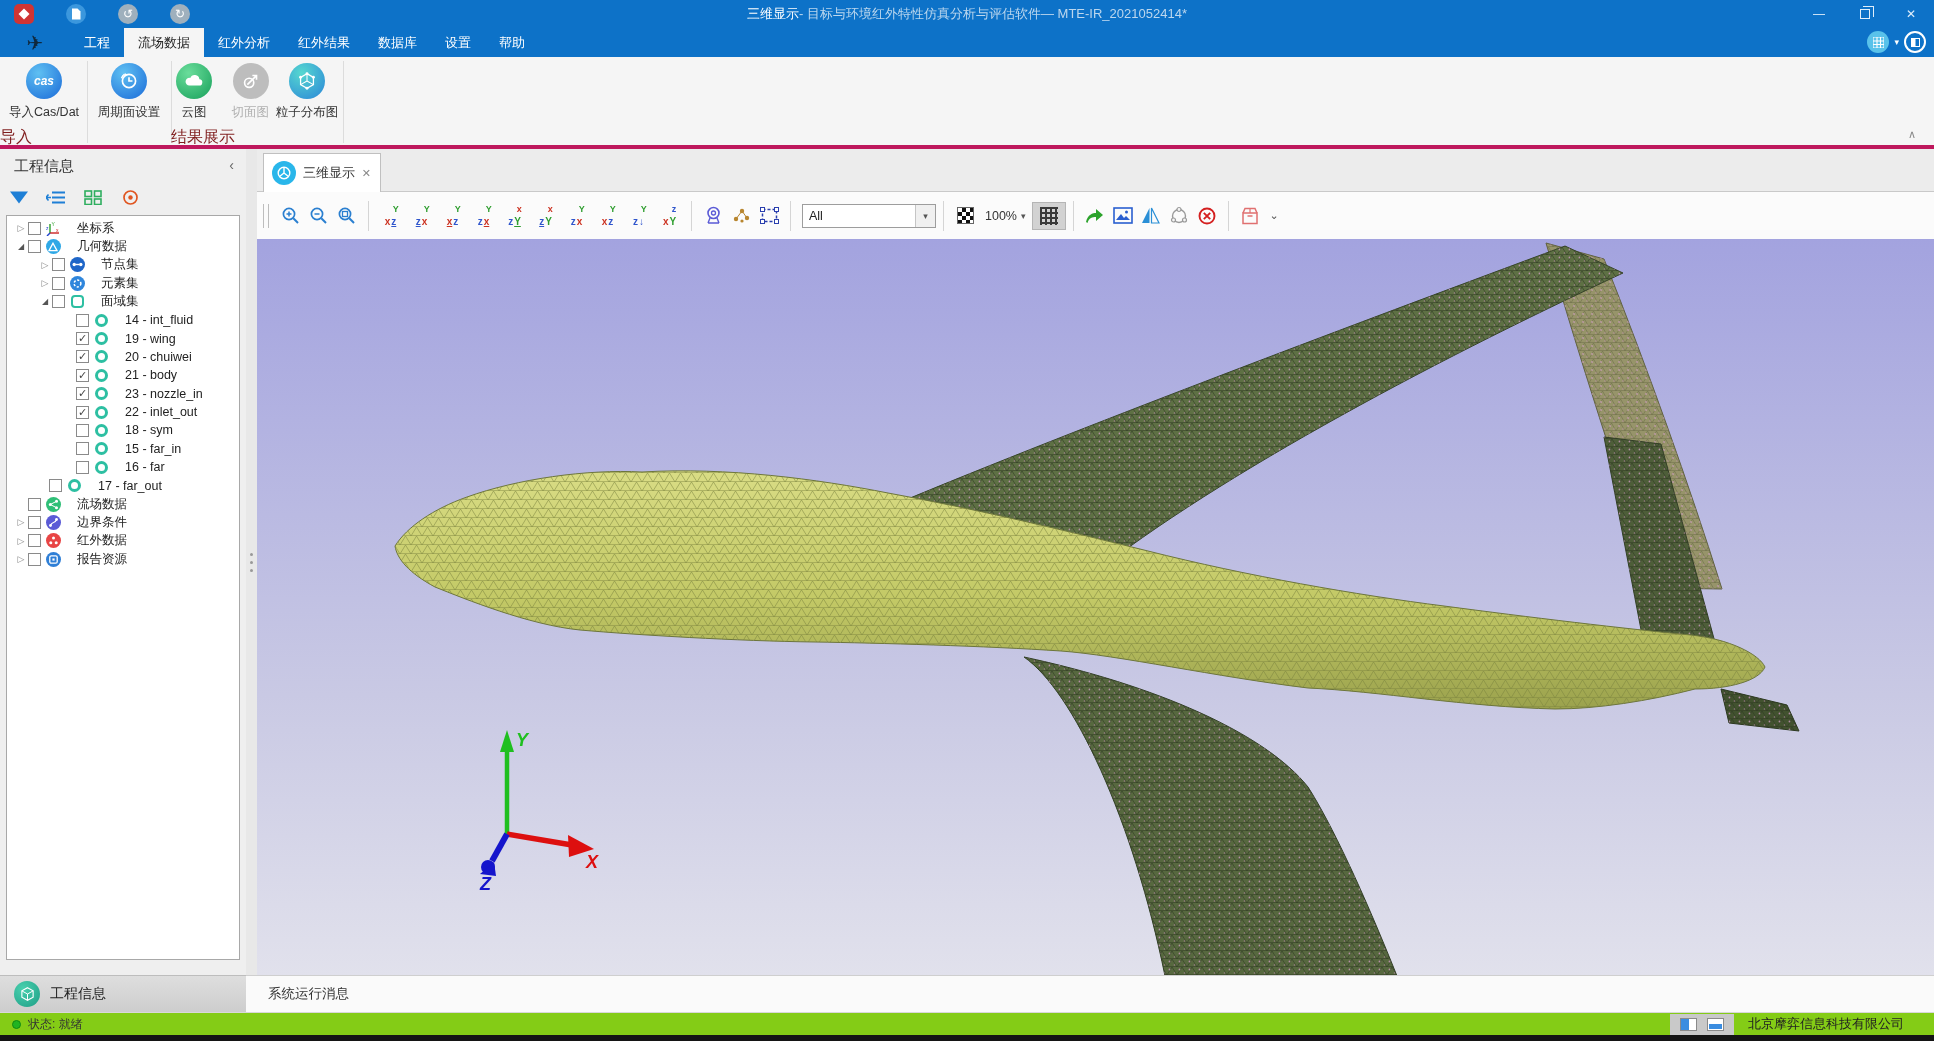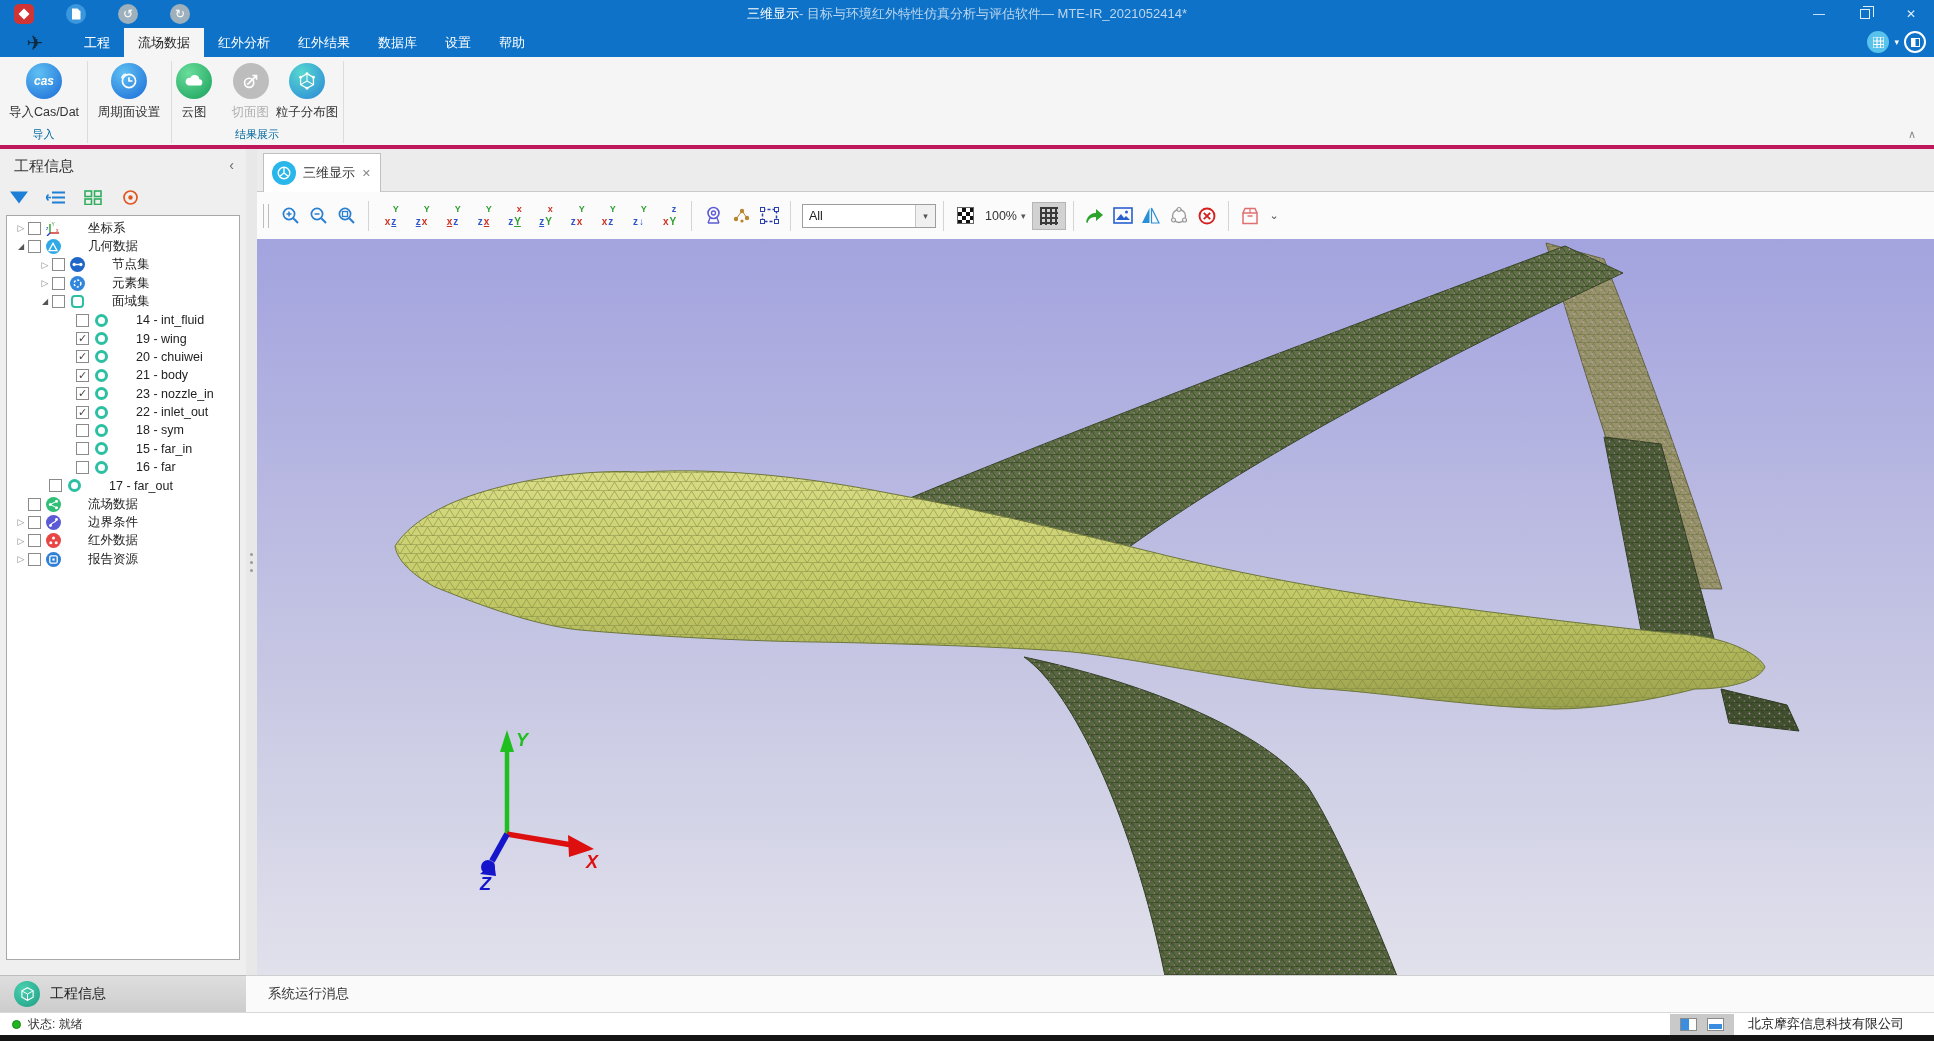--- a/index.html
+++ b/index.html
@@ -42,42 +42,42 @@
   .rico { width:36px; height:36px; border-radius:50%; display:flex; align-items:center; justify-content:center; }
   .rico.blue { background:radial-gradient(circle at 35% 28%, #5fc0f2, #1a6ad8); }
   .rico.green { background:radial-gradient(circle at 35% 28%, #6add9b, #17a05a); }
   .rico.teal { background:radial-gradient(circle at 35% 28%, #56d8d0, #2a85d8); }
   .rico.disabled { background:#bdbdbd; }
   .casword { color:#fff; font-style:italic; font-size:12px; font-weight:bold; }
   .rlabel { margin-top:5px; font-size:12.5px; color:#333; white-space:nowrap; }
   .rbtn.disabled .rlabel { color:#b0b0b0; }
   .rsep { position:absolute; top:4px; height:82px; width:1px; background:#dcdcdc; }
   .ribbon-groups { position:absolute; left:0; top:64px; width:600px; height:26px; }
-  .glabel { position:absolute; top:0; text-align:center; font-size:11px; color:#0369a1; padding-top:6px; }
+  .glabel { position:absolute; top:0; font-size:16px; color:#7f1d1d; padding-top:6px; }
   .ribbon-collapse { position:absolute; right:18px; bottom:4px; color:#888; font-size:11px; }
 
   
   .main { position:absolute; left:0; top:149px; width:1934px; height:826px; }
 
   
   .panel { position:absolute; left:0; top:0; width:246px; height:826px; background:#efefef; }
   .panel-title { position:absolute; left:14px; top:8px; font-size:15px; color:#333; }
   .panel-collapse { position:absolute; right:12px; top:8px; font-size:14px; color:#666; }
   .ptools { position:absolute; left:8px; top:38px; display:flex; gap:15px; align-items:center; }
   .ptool { width:22px; height:20px; display:flex; align-items:center; justify-content:center; }
   .tree { position:absolute; left:6px; top:66px; width:234px; height:745px; background:#fff; border:1px solid #a8a8a8; overflow:hidden; padding-top:3px; }
   .trow { height:18.4px; display:flex; align-items:center; font-size:12.5px; color:#222; white-space:nowrap; }
   .tarrow { width:14px; text-align:center; font-size:9px; color:#8a8a8a; flex:0 0 14px; }
   .tarrow.open { color:#555; font-size:8px; }
   .cb { width:13px; height:13px; border:1px solid #8a8a8a; background:#fff; flex:0 0 13px; margin-right:4px; display:flex; align-items:center; justify-content:center; font-size:11px; color:#444; }
   .ticon { width:16px; height:16px; flex:0 0 16px; display:flex; align-items:center; justify-content:center; }
   .cico { width:15px; height:15px; border-radius:50%; display:inline-flex; align-items:center; justify-content:center; }
   .sqico { width:13px; height:13px; border:2.5px solid #2dbfa2; border-radius:4px; }
   .ringico { width:13px; height:13px; border:3px solid #2dbfa2; border-radius:50%; }
-  .tlabel { margin-left:27px; }
+  .tlabel { margin-left:16px; }
   .splitter { position:absolute; left:246px; top:0; width:11px; height:826px; display:flex; flex-direction:column; align-items:center; justify-content:center; gap:5px; }
   .splitter i { width:3px; height:3px; border-radius:50%; background:#999; }
 
   
   .stage { position:absolute; left:257px; top:0; width:1677px; height:826px; }
   .tabstrip { position:absolute; left:0; top:0; width:1677px; height:43px; background:#ececec; border-bottom:1px solid #c9c9c9; }
   .tab { position:absolute; left:6px; top:4px; width:118px; height:39px; background:#fff; border:1px solid #c0c0c0; border-bottom:none; display:flex; align-items:center; z-index:2; }
   .tabicon { width:24px; height:24px; border-radius:50%; background:#29b6ea; margin-left:8px; display:flex; align-items:center; justify-content:center; }
   .tablabel { margin-left:7px; font-size:13px; color:#333; }
   .tabclose { margin-left:auto; margin-right:9px; color:#888; font-size:11px; }
@@ -104,21 +104,21 @@
 
   .viewport { position:absolute; left:0; top:90px; width:1677px; height:736px; background:linear-gradient(180deg,#a3a3df 0%,#c9c9e4 62%,#e1e1ec 100%); overflow:hidden; }
   .scene { position:absolute; left:0; top:0; }
   .triad { position:absolute; left:197px; top:477px; }
 
   
   .bottombar { position:absolute; left:0; top:975px; width:1934px; height:37px; }
   .dockbtn { position:absolute; left:0; top:0; width:246px; height:37px; background:linear-gradient(#dedede,#cdcdcd); border-top:1px solid #bdbdbd; display:flex; align-items:center; gap:10px; padding-left:14px; font-size:14px; color:#222; }
   .dockcube { width:26px; height:26px; border-radius:50%; background:radial-gradient(circle at 35% 30%, #49d0ae, #1f9e86); display:flex; align-items:center; justify-content:center; }
   .msgbar { position:absolute; left:246px; top:0; width:1688px; height:37px; background:#fafafa; border-top:1px solid #cfcfcf; display:flex; align-items:center; padding-left:22px; font-size:13.5px; color:#333; }
-  .statusbar { position:absolute; left:0; top:1012px; width:1934px; height:23px; background:#ffffff; border-top:1px solid #d8d8d8; display:flex; align-items:center; padding:0 12px; font-size:12px; color:#333; }
+  .statusbar { position:absolute; left:0; top:1012px; width:1934px; height:23px; background:#84cc16; border-top:1px solid #d8d8d8; display:flex; align-items:center; padding:0 12px; font-size:12px; color:#333; }
   .sdot { width:9px; height:9px; border-radius:50%; background:#21b421; border:1px solid #118a11; margin-right:7px; }
   .sb-right { margin-left:auto; display:flex; align-items:center; gap:14px; }
   .layoutchip { background:#c9c9c9; height:21px; display:flex; align-items:center; gap:10px; padding:0 10px; }
   .lay1 { width:17px; height:13px; background:#fff; border:1px solid #8a8a8a; position:relative; }
   .lay1::before { content:""; position:absolute; left:0; top:0; width:8px; height:11px; background:#3b8de0; }
   .lay2 { width:17px; height:13px; background:#fff; border:1px solid #8a8a8a; position:relative; }
   .lay2::before { content:""; position:absolute; left:1px; bottom:1px; width:13px; height:5px; background:#3b8de0; }
   .company { font-size:13px; color:#222; margin-right:18px; }
   .blackstrip { position:absolute; left:0; top:1035px; width:1934px; height:6px; background:#141414; }
 </style>

